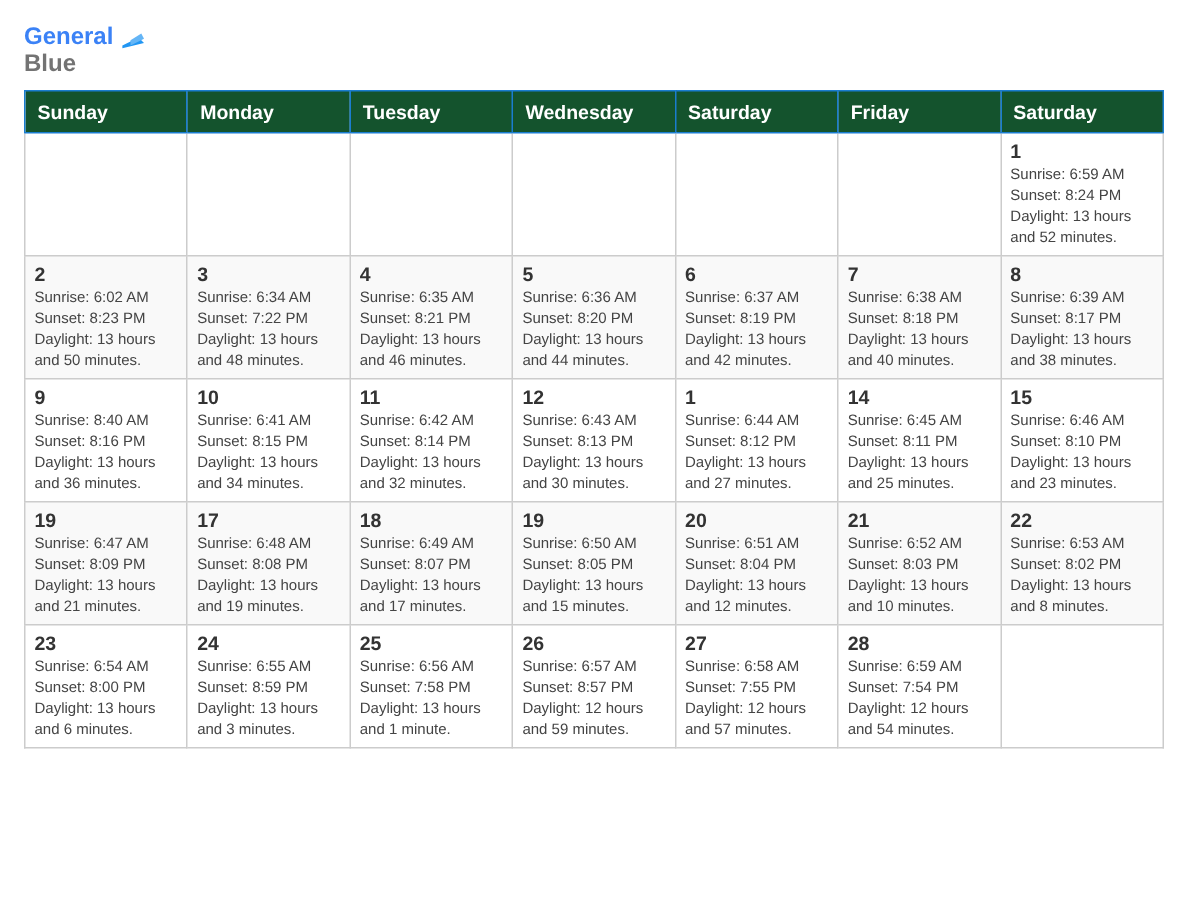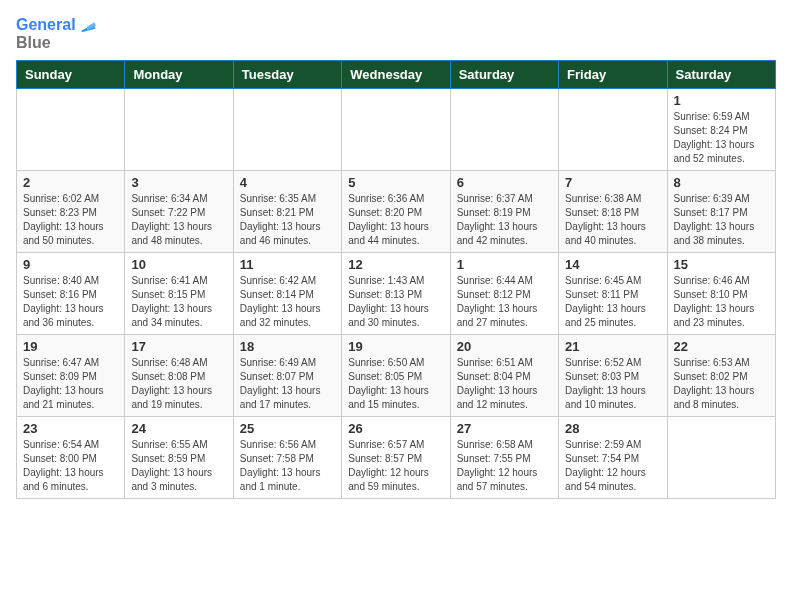--- a/index.html
+++ b/index.html
@@ -182,21 +182,21 @@
 Daylight: 13 hours and 34 minutes.</div>
         </td>
         <td>
           <span class="day-number">11</span>
           <div class="day-info">Sunrise: 6:42 AM
 Sunset: 8:14 PM
 Daylight: 13 hours and 32 minutes.</div>
         </td>
         <td>
           <span class="day-number">12</span>
-          <div class="day-info">Sunrise: 1:43 AM
+          <div class="day-info">Sunrise: 6:43 AM
 Sunset: 8:13 PM
 Daylight: 13 hours and 30 minutes.</div>
         </td>
         <td>
           <span class="day-number">1</span>
           <div class="day-info">Sunrise: 6:44 AM
 Sunset: 8:12 PM
 Daylight: 13 hours and 27 minutes.</div>
         </td>
         <td>
@@ -282,20 +282,20 @@
 Daylight: 12 hours and 59 minutes.</div>
         </td>
         <td>
           <span class="day-number">27</span>
           <div class="day-info">Sunrise: 6:58 AM
 Sunset: 7:55 PM
 Daylight: 12 hours and 57 minutes.</div>
         </td>
         <td>
           <span class="day-number">28</span>
-          <div class="day-info">Sunrise: 2:59 AM
+          <div class="day-info">Sunrise: 6:59 AM
 Sunset: 7:54 PM
 Daylight: 12 hours and 54 minutes.</div>
         </td>
         <td class="empty-cell"></td>
       </tr>
     </tbody>
 </table>
 
 </body></html>

